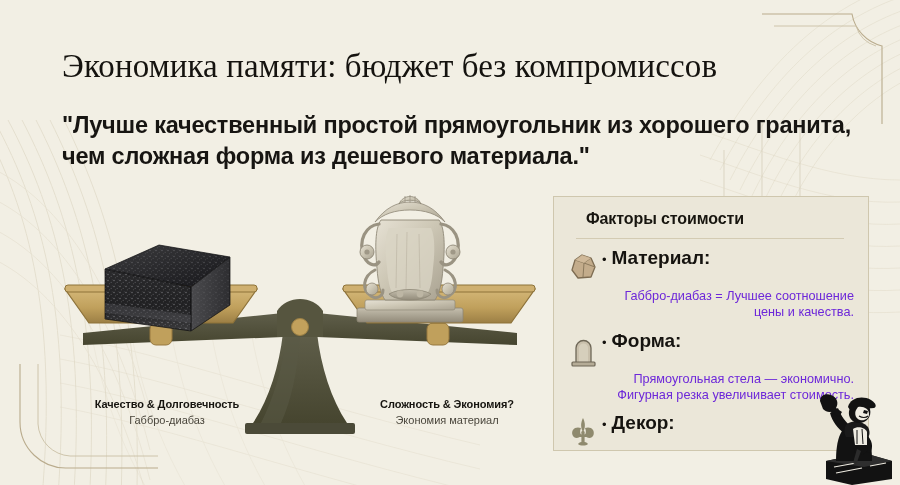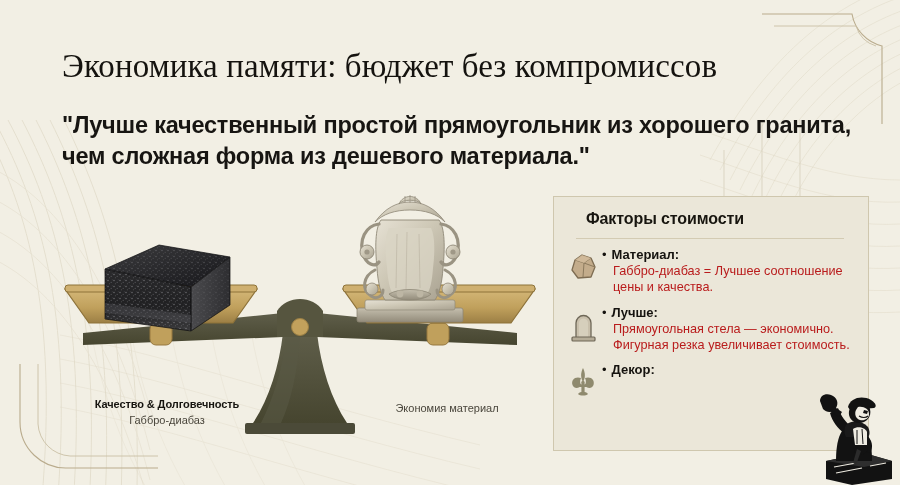--- a/index.html
+++ b/index.html
@@ -60,22 +60,22 @@
     position:absolute;left:32px;top:13px;
     font-size:16px;font-weight:700;color:#17150f;letter-spacing:-.1px;
   }
   #panel-divider{position:absolute;left:22px;top:41px;width:268px;height:1px;background:#d3cbb3;}
   #factor-list{position:absolute;left:0;top:50px;width:100%;}
   .factor{position:relative;display:flex;align-items:flex-start;padding:0 14px 0 12px;margin-bottom:9px;}
   .f-icon{width:34px;min-width:34px;height:34px;position:relative;margin-top:3px;}
   .f-body{flex:1;padding-left:2px;}
   .f-head{display:flex;align-items:baseline;}
   .f-bullet{font-size:13px;line-height:1;color:#15130f;margin-right:5px;}
-  .f-label{font-size:13px;font-weight:700;color:#15130f;}
-  .f-desc{font-size:12.7px;font-weight:400;color:#b91c1c;line-height:1.28;margin-top:1px;padding-left:11px;}
+  .f-label{font-size:19px;font-weight:700;color:#15130f;}
+  .f-desc{font-size:12.7px;font-weight:400;color:#6d28d9;line-height:1.28;margin-top:19px;padding-left:11px;text-align:right;}
 
   
   #mason{position:absolute;right:4px;bottom:0px;width:84px;height:98px;}
 </style>
 </head>
 <body>
 
 <div id="slide">
 
   <svg class="tex" id="tex-left" viewBox="0 0 320 400">
@@ -289,20 +289,21 @@
           <path d="M74 44 L75 98"></path>
       </g>
     </svg>
   </div>
 
   <div class="cap" id="cap-left">
     <div class="cap-t">Качество &amp; Долговечность</div>
     <div class="cap-s">Габбро-диабаз</div>
   </div>
   <div class="cap" id="cap-right">
+    <div class="cap-t">Сложность &amp; Экономия?</div>
     <div class="cap-s">Экономия материал</div>
   </div>
 
   <div id="panel">
     <div id="panel-title">Факторы стоимости</div>
     <div id="panel-divider"></div>
 
     <div id="factor-list">
 
       <div class="factor">
@@ -328,21 +329,21 @@
         <div class="f-icon">
           <svg viewBox="0 0 34 34" width="34" height="34">
             <path d="M10 30 L10 15 A7.5 7.5 0 0 1 25 15 L25 30 Z" fill="#c9c0ac" stroke="#6e6757" stroke-width="1.3" stroke-linejoin="round"></path>
             <path d="M13 29 L13 15 A4.5 4.5 0 0 1 22 15 L22 29 Z" fill="#d9d2c1" opacity=".8"></path>
             <rect x="6" y="29" width="23" height="4" rx="1" fill="#b5ac97" stroke="#6e6757" stroke-width="1.2"></rect>
           </svg>
         </div>
         <div class="f-body">
           <div class="f-head">
             <span class="f-bullet">•</span>
-            <span class="f-label">Лучше:</span>
+            <span class="f-label">Форма:</span>
           </div>
           <div class="f-desc">Прямоугольная стела — экономично. Фигурная резка увеличивает стоимость.</div>
         </div>
       </div>
 
       <div class="factor">
         <div class="f-icon">
           <svg viewBox="0 0 34 34" width="34" height="34">
             <g fill="#8f8a6e">
               <path d="M17 3 C14.5 8 14.5 13 17 17 C19.5 13 19.5 8 17 3 Z"></path>

